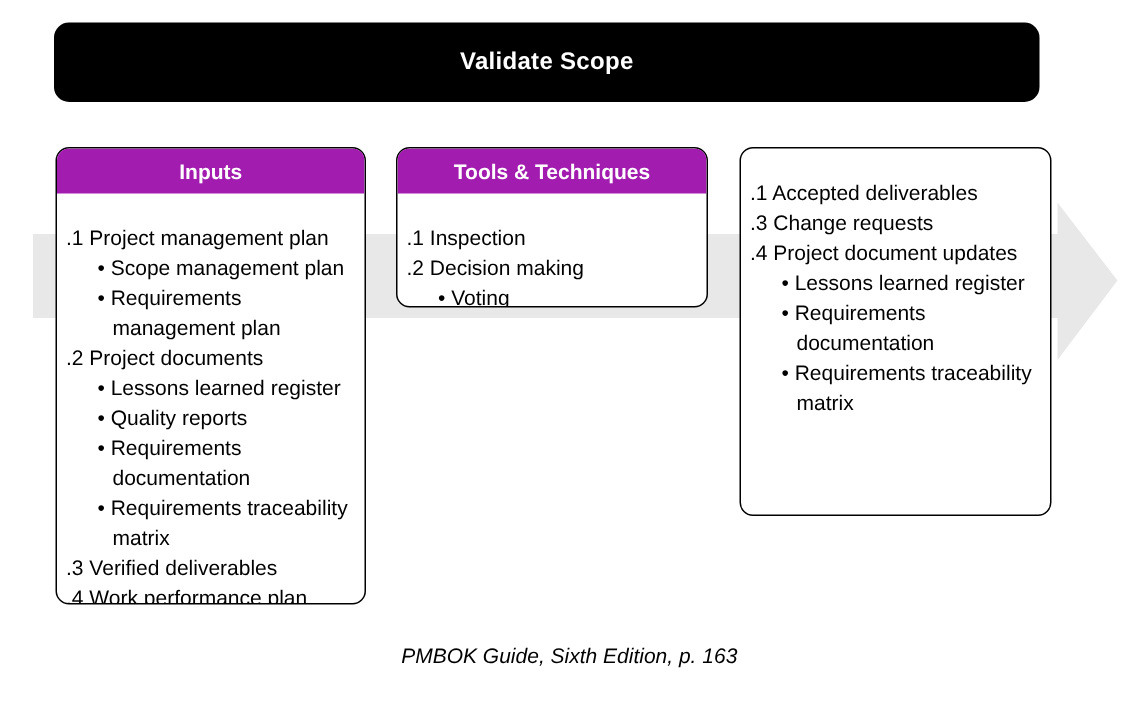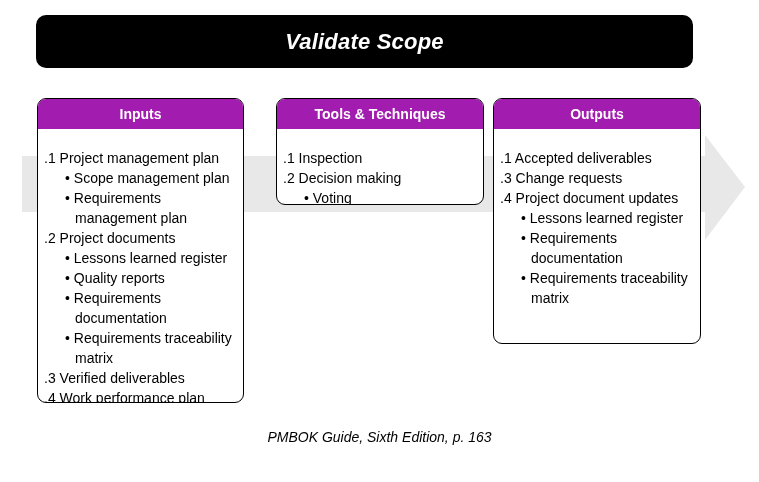--- a/index.html
+++ b/index.html
@@ -30,38 +30,37 @@
     width: 657px; height: 53px;
     background: #000000;
     border-radius: 10px;
     display: flex;
     align-items: center;
     justify-content: center;
     z-index: 2;
   }
   .title-bar span {
     color: #ffffff;
-    font-size: 22px;
+    font-size: 16px;
     font-weight: bold;
     letter-spacing: 0.2px;
-    font-style: italic;
   }
   
   .box {
     position: absolute;
     top: 98px;
     background: #ffffff;
     border: 1.4px solid #000000;
     border-radius: 9px;
     box-sizing: border-box;
     overflow: hidden;
     z-index: 2;
   }
   .box-inputs  { left: 37px;  width: 207px; height: 305px; }
-  .box-tools   { left: 264px; width: 208px; height: 107px; margin-left: 12px; }
+  .box-tools   { left: 264px; width: 208px; height: 107px; }
   .box-outputs { left: 493px; width: 208px; height: 246px; }
   .box-header {
     height: 30px;
     background: #a21caf;
     color: #ffffff;
     font-size: 14px;
     font-weight: bold;
     display: flex;
     align-items: center;
     justify-content: center;
@@ -138,23 +137,20 @@
       <span>Tools &amp; Techniques</span>
     </div>
     <div class="box-body">
       <div class="li numbered">.1 Inspection</div>
       <div class="li numbered">.2 Decision making</div>
       <div class="li bullet">Voting</div>
     </div>
   </div>
 
   <div class="box box-outputs">
-    <div class="box-header">
-      <span>Outputs</span>
-    </div>
     <div class="box-body">
       <div class="li numbered">.1 Accepted deliverables</div>
       <div class="li numbered">.3 Change requests</div>
       <div class="li numbered">.4 Project document updates</div>
       <div class="li bullet">Lessons learned register</div>
       <div class="li bullet">Requirements
 documentation</div>
       <div class="li bullet">Requirements traceability
 matrix</div>
     </div>

